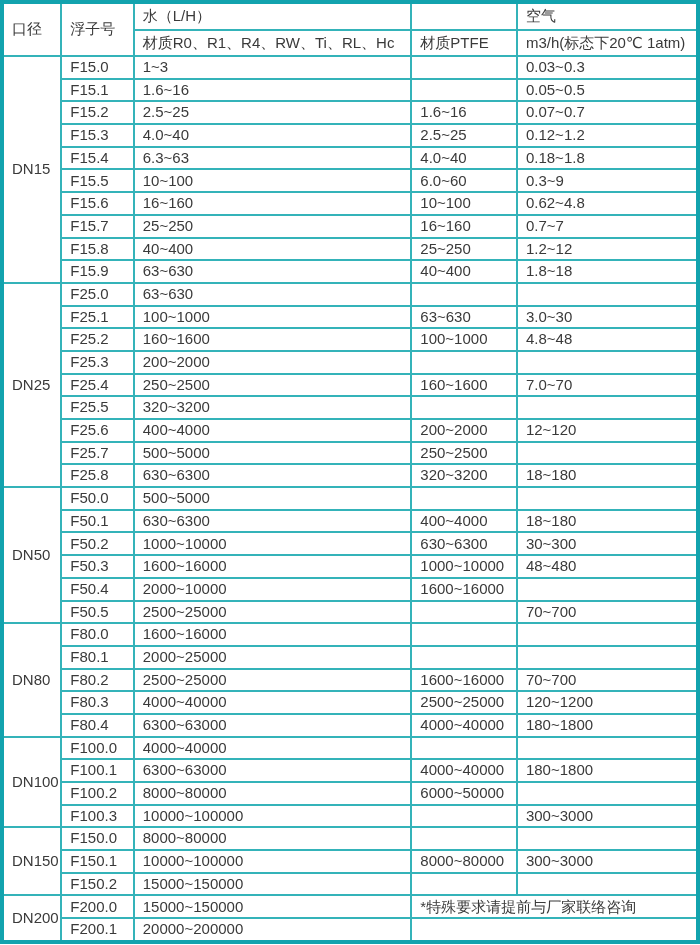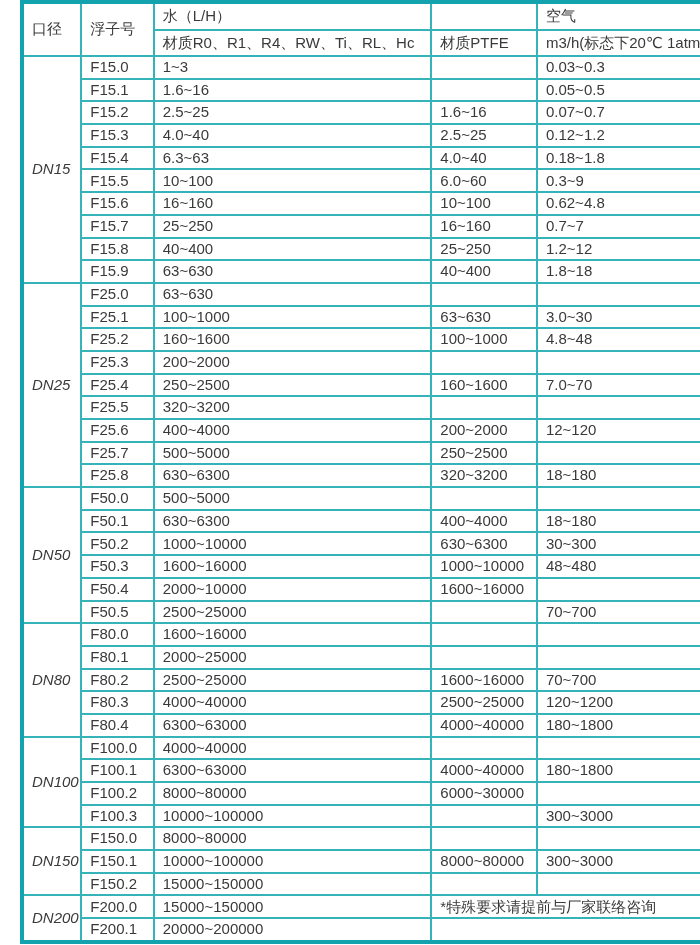--- a/index.html
+++ b/index.html
@@ -3,21 +3,20 @@
 <meta charset="utf-8">
 <style>
   html, body {
     margin: 0;
     padding: 0;
     background: #ffffff;
   }
   .page {
     width: 700px;
     box-sizing: border-box;
-    padding-left: 20px;
   }
   table.spec {
     width: 700px;
     table-layout: fixed;
     border-collapse: collapse;
     border: 4px solid #12a3ae;
     font-family: "Liberation Sans", "DejaVu Sans", sans-serif;
     color: #3a3a3a;
     background: #ffffff;
   }
@@ -39,21 +38,20 @@
   table.spec tbody td {
     height: 20.7px;
   }
   th.center, td.center {
     text-align: center;
     padding: 0 2px;
   }
   td.diameter {
     text-align: center;
     padding: 0 2px;
-    font-style: italic;
   }
 </style>
 </head>
 <body>
 
 <div class="page">
   <table class="spec">
     <colgroup>
       <col style="width:59px">
       <col style="width:72px">
@@ -269,21 +267,21 @@
         </tr>
         <tr>
           <td>F100.1</td>
           <td>6300~63000</td>
           <td>4000~40000</td>
           <td>180~1800</td>
         </tr>
         <tr>
           <td>F100.2</td>
           <td>8000~80000</td>
-          <td>6000~30000</td>
+          <td>6000~50000</td>
           <td></td>
         </tr>
         <tr>
           <td>F100.3</td>
           <td>10000~100000</td>
           <td></td>
           <td>300~3000</td>
         </tr>
         <tr>
           <td class="diameter" rowspan="3">DN150</td>

